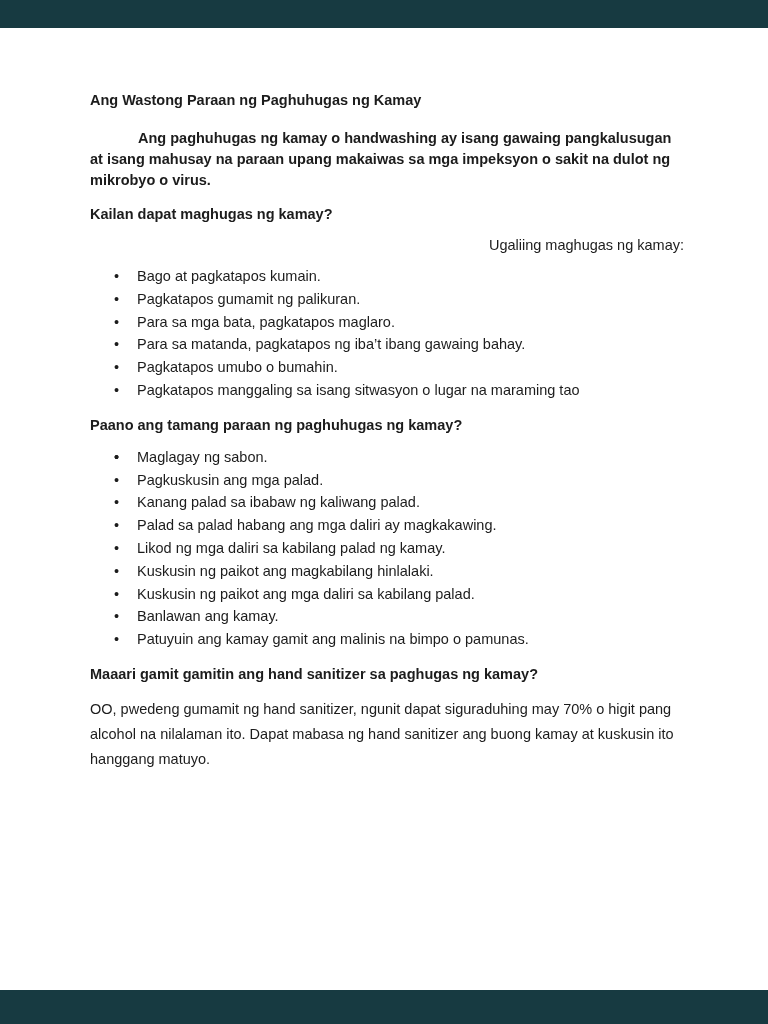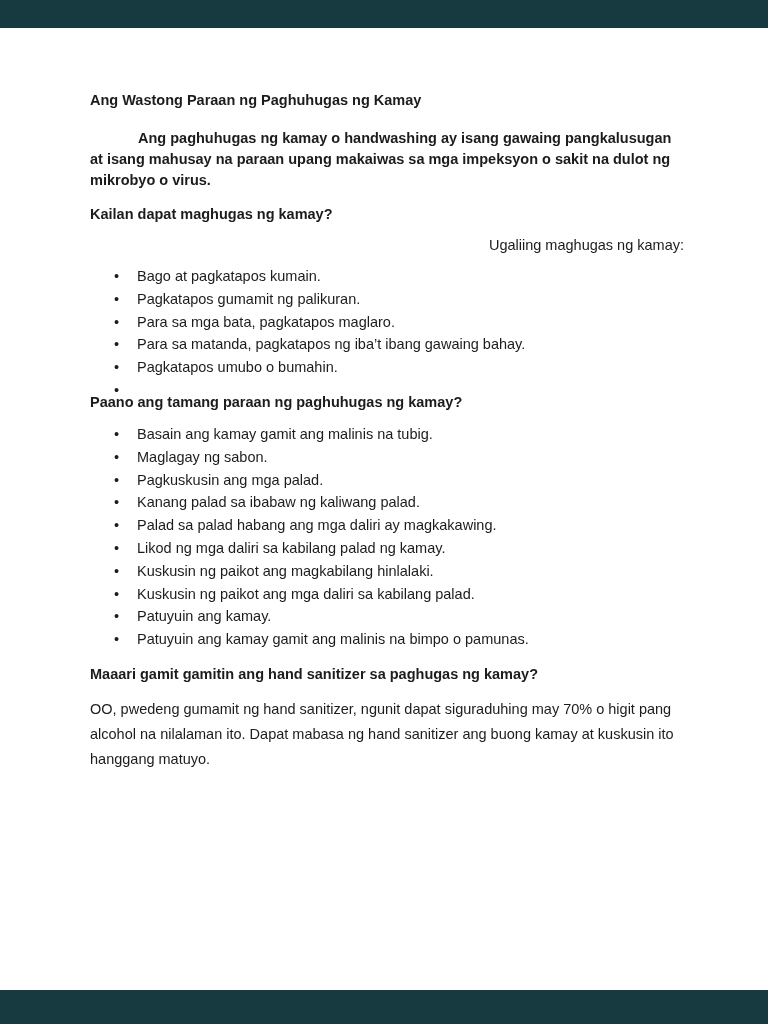--- a/index.html
+++ b/index.html
@@ -94,35 +94,35 @@
     <div class="section-heading">Kailan dapat maghugas ng kamay?</div>
 
     <p class="lead-line">Ugaliing maghugas ng kamay:</p>
 
     <ul class="doc-list">
       <li><span class="bullet-dot">•</span><span>Bago at pagkatapos kumain.</span></li>
       <li><span class="bullet-dot">•</span><span>Pagkatapos gumamit ng palikuran.</span></li>
       <li><span class="bullet-dot">•</span><span>Para sa mga bata, pagkatapos maglaro.</span></li>
       <li><span class="bullet-dot">•</span><span>Para sa matanda, pagkatapos ng iba’t ibang gawaing bahay.</span></li>
       <li><span class="bullet-dot">•</span><span>Pagkatapos umubo o bumahin.</span></li>
-      <li><span class="bullet-dot">•</span></li>
+      <li><span class="bullet-dot">•</span><span>Pagkatapos manggaling sa isang sitwasyon o lugar na maraming tao</span></li>
     </ul>
 
     <div class="section-heading">Paano ang tamang paraan ng paghuhugas ng kamay?</div>
 
     <ul class="doc-list">
-      <li><span class="bullet-dot">•</span><span>Basain ang kamay gamit ang malinis na tubig.</span></li>
+      <li><span class="bullet-dot">•</span></li>
       <li><span class="bullet-dot">•</span><span>Maglagay ng sabon.</span></li>
       <li><span class="bullet-dot">•</span><span>Pagkuskusin ang mga palad.</span></li>
       <li><span class="bullet-dot">•</span><span>Kanang palad sa ibabaw ng kaliwang palad.</span></li>
       <li><span class="bullet-dot">•</span><span>Palad sa palad habang ang mga daliri ay magkakawing.</span></li>
       <li><span class="bullet-dot">•</span><span>Likod ng mga daliri sa kabilang palad ng kamay.</span></li>
       <li><span class="bullet-dot">•</span><span>Kuskusin ng paikot ang magkabilang hinlalaki.</span></li>
       <li><span class="bullet-dot">•</span><span>Kuskusin ng paikot ang mga daliri sa kabilang palad.</span></li>
-      <li><span class="bullet-dot">•</span><span>Patuyuin ang kamay.</span></li>
+      <li><span class="bullet-dot">•</span><span>Banlawan ang kamay.</span></li>
       <li><span class="bullet-dot">•</span><span>Patuyuin ang kamay gamit ang malinis na bimpo o pamunas.</span></li>
     </ul>
 
     <div class="section-heading">Maaari gamit gamitin ang hand sanitizer sa paghugas ng kamay?</div>
 
     <p class="para last-para">OO, pwedeng gumamit ng hand sanitizer, ngunit dapat siguraduhing may 70% o higit pang alcohol na nilalaman ito. Dapat mabasa ng hand sanitizer ang buong kamay at kuskusin ito hanggang matuyo.</p>
 
   </div>
 
   <div class="chrome-bar bottom"></div>

